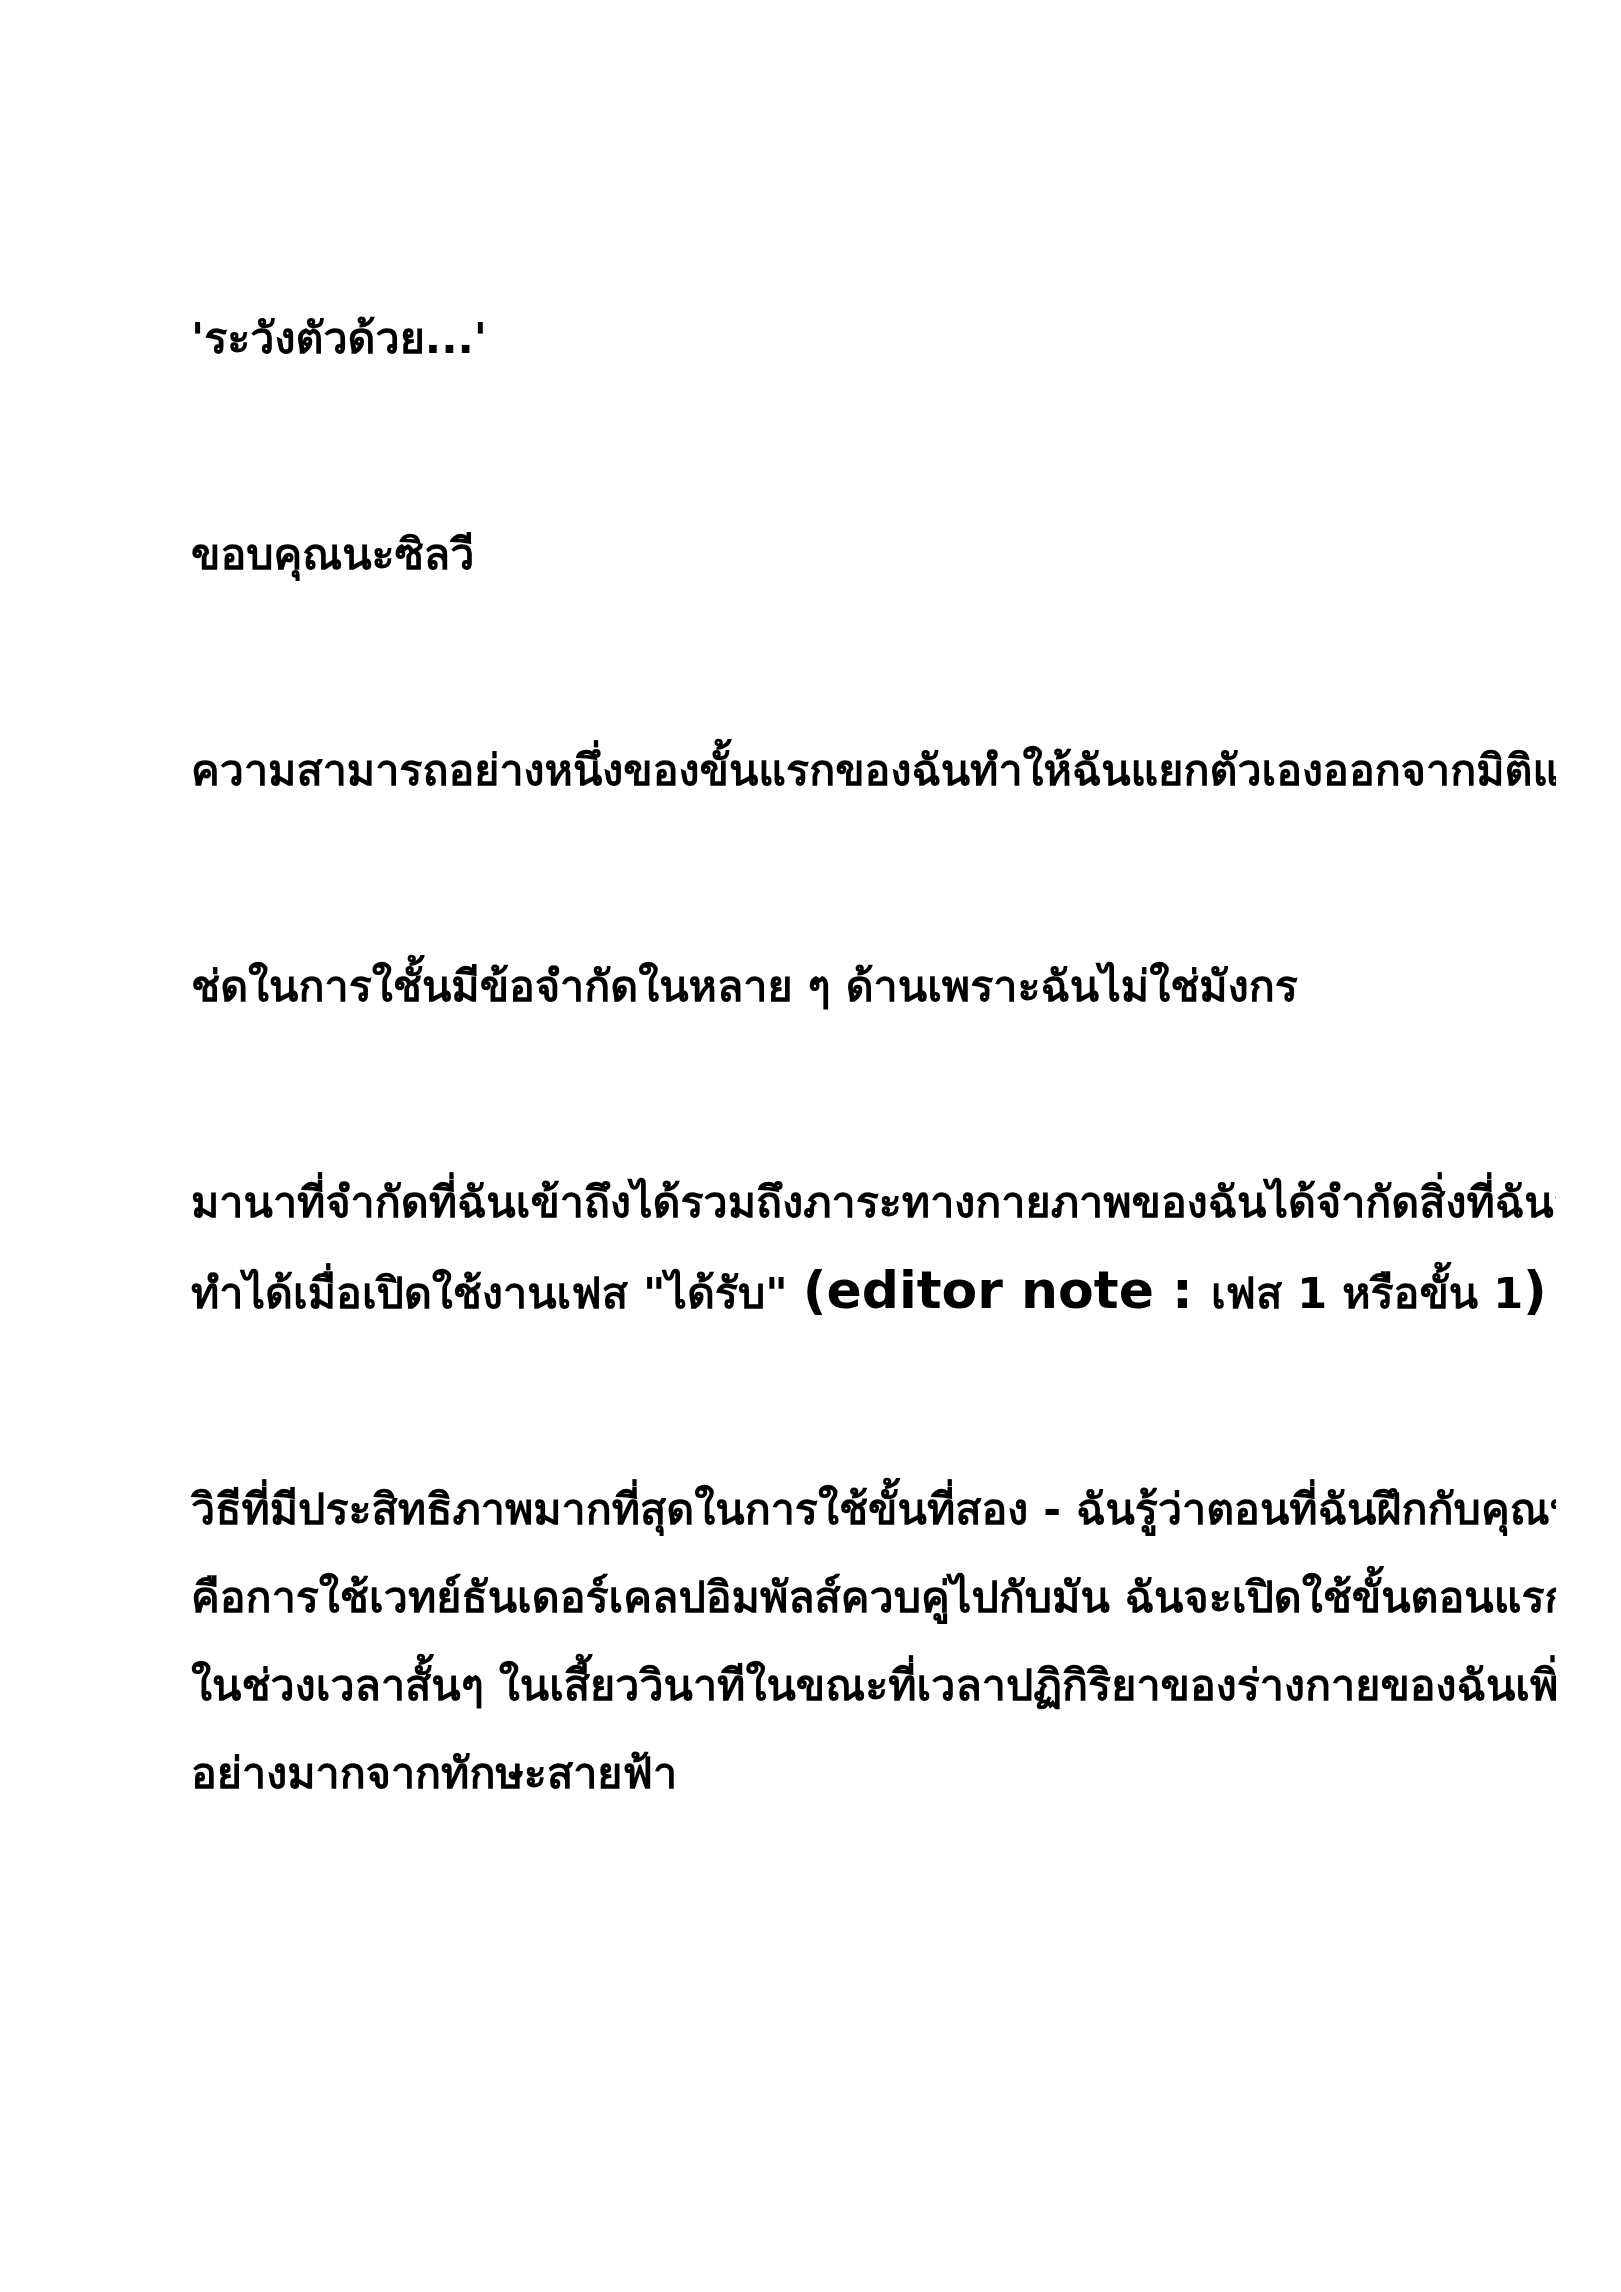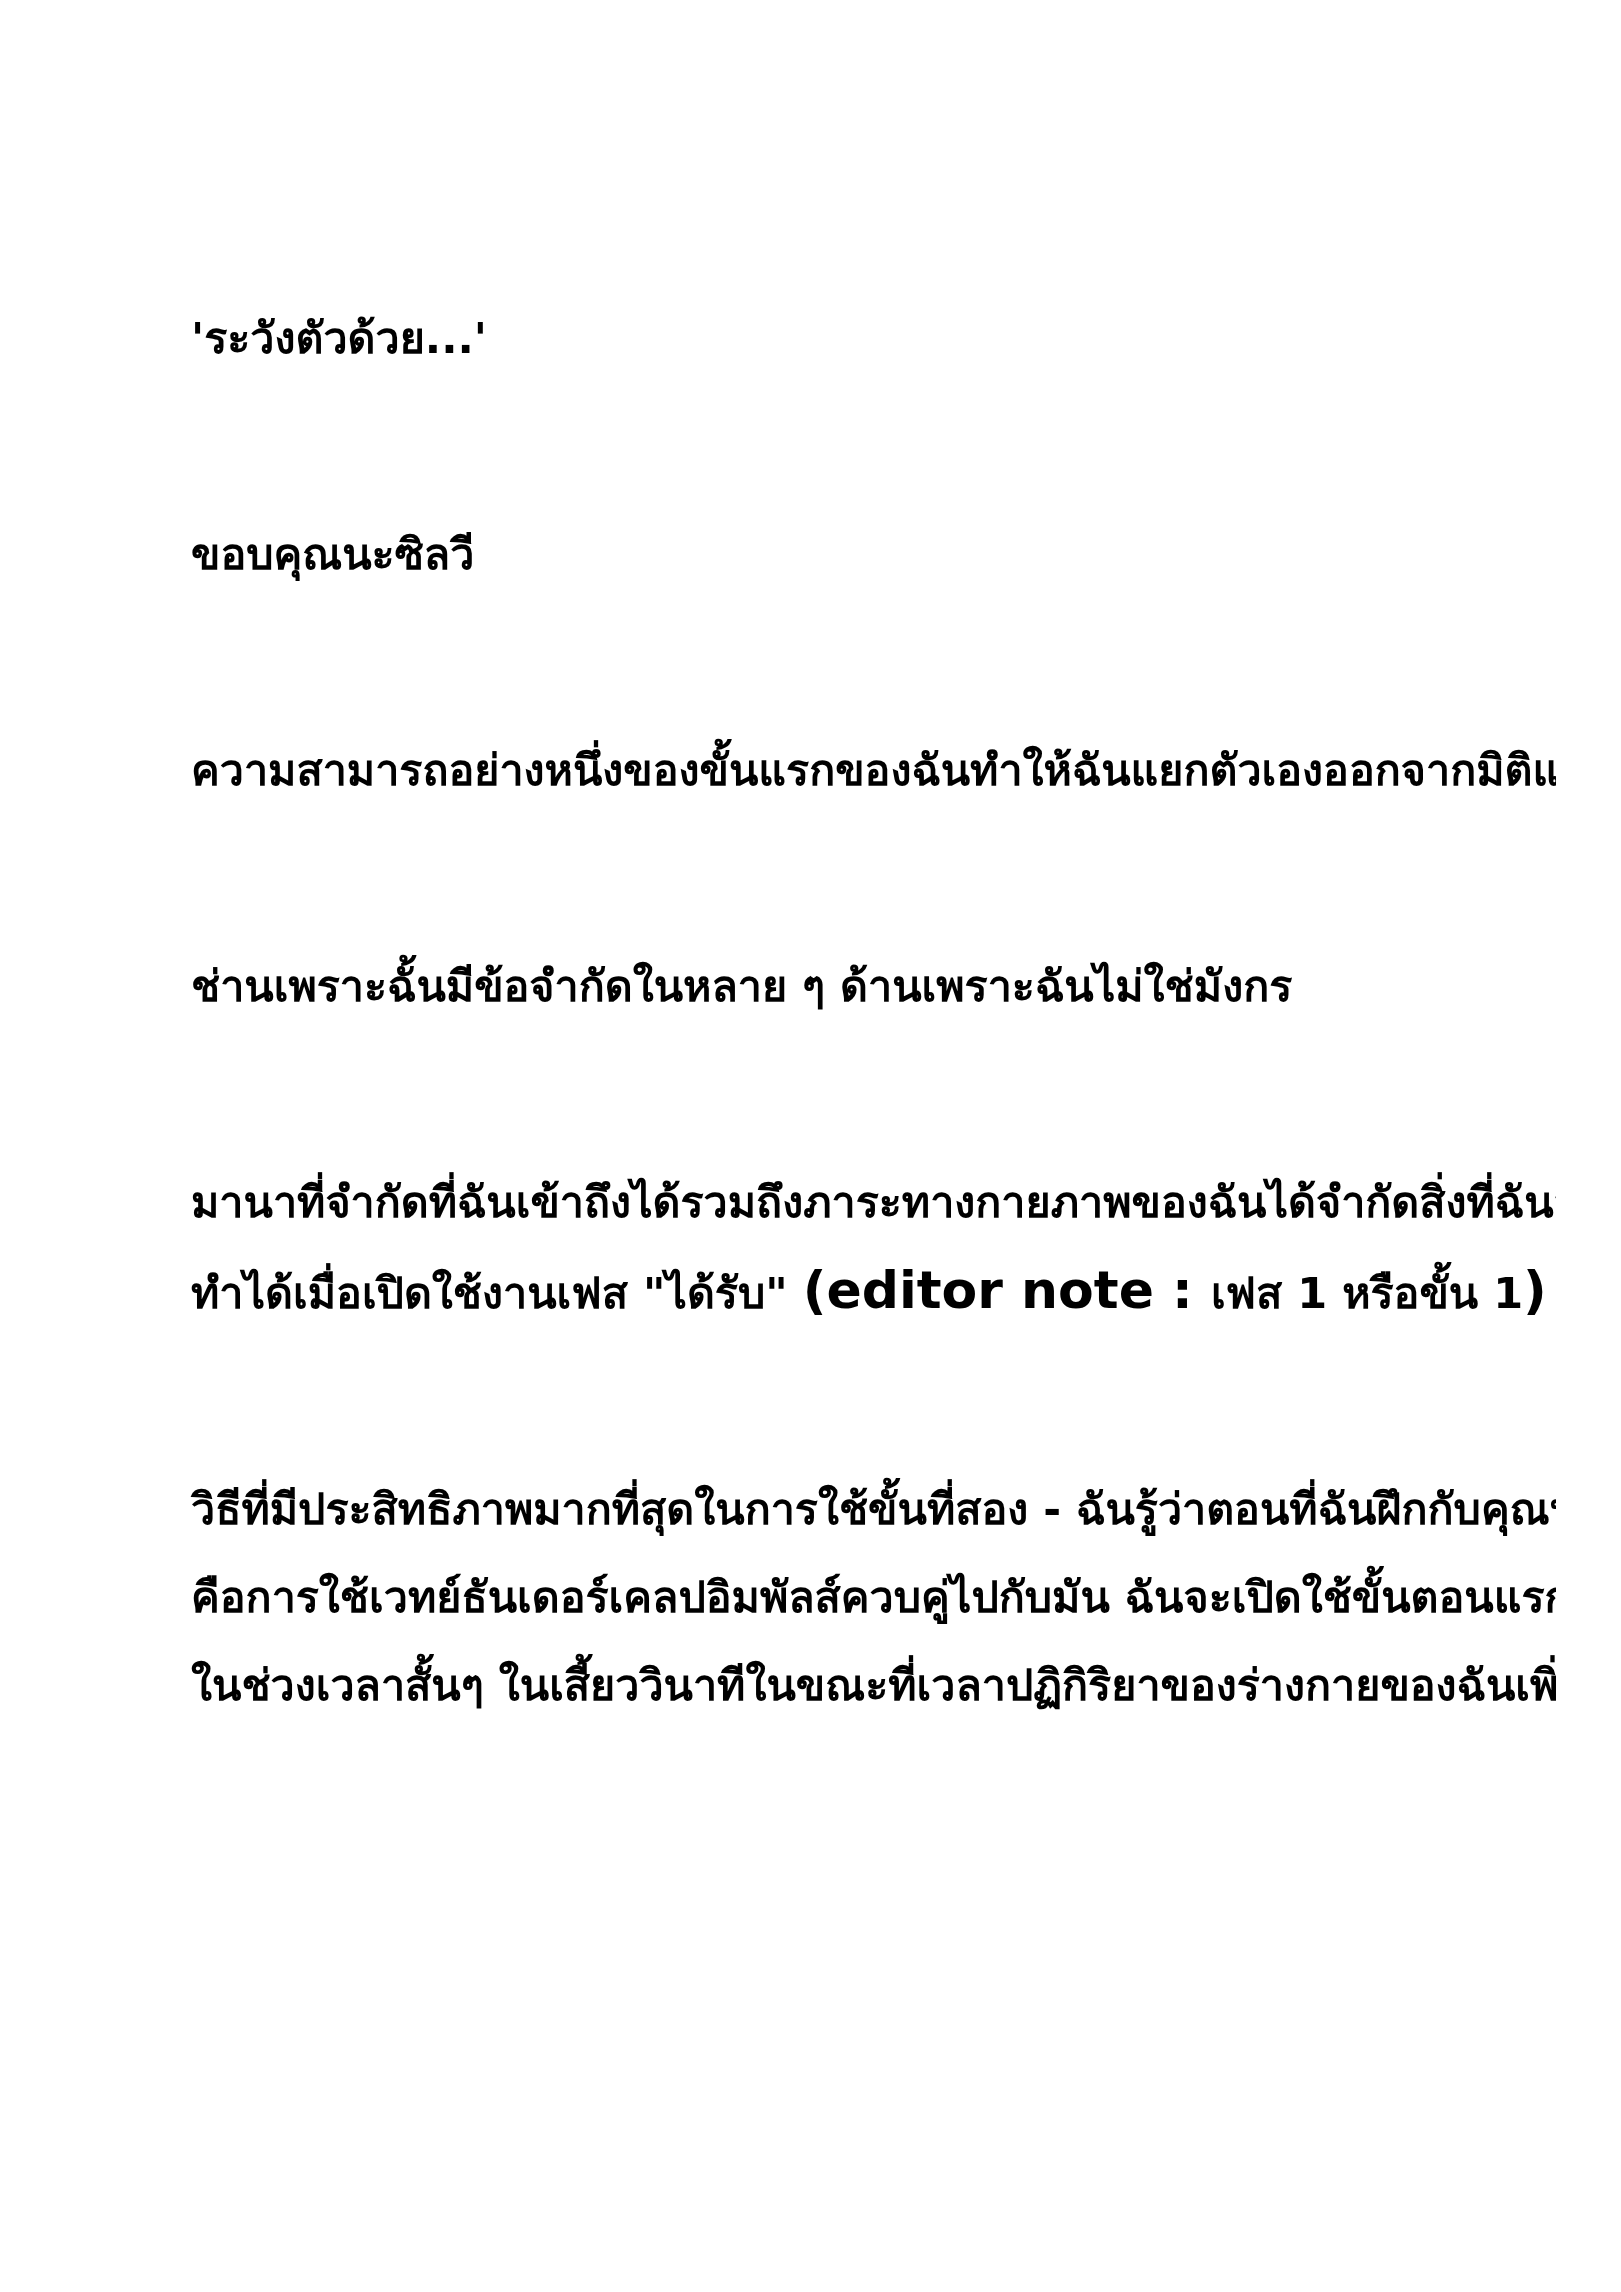--- a/index.html
+++ b/index.html
@@ -51,28 +51,29 @@
 
   <p class="para">
     <span class="line">ขอบคุณนะซิลวี</span>
   </p>
 
   <p class="para">
     <span class="line">ความสามารถอย่างหนึ่งของขั้นแรกของฉันทำให้ฉันแยกตัวเองออกจากมิติและเวลา</span>
   </p>
 
   <p class="para">
-    <span class="line">ช่านเพราะฉั้นมีข้อจำกัดในหลาย ๆ ด้านเพราะฉันไม่ใช่มังกร</span>
+    <span class="line">ช่ดในการใชั้นมีข้อจำกัดในหลาย ๆ ด้านเพราะฉันไม่ใช่มังกร</span>
   </p>
 
   <p class="para">
     <span class="line">มานาที่จำกัดที่ฉันเข้าถึงได้รวมถึงภาระทางกายภาพของฉันได้จำกัดสิ่งที่ฉันสามารถ</span>
     <span class="line"><span>ทำได้เมื่อเปิดใช้งานเฟส "ได้รับ" </span><span class="latin-big">(editor note : </span><span>เฟส 1 หรือขั้น 1</span><span class="latin-big">)</span></span>
   </p>
 
   <p class="para">
     <span class="line">วิธีที่มีประสิทธิภาพมากที่สุดในการใช้ขั้นที่สอง - ฉันรู้ว่าตอนที่ฉันฝึกกับคุณปู่วีเรียน</span>
     <span class="line">คือการใช้เวทย์ธันเดอร์เคลปอิมพัลส์ควบคู่ไปกับมัน ฉันจะเปิดใช้ขั้นตอนแรกของฉัน</span>
     <span class="line">ในช่วงเวลาสั้นๆ ในเสี้ยววินาทีในขณะที่เวลาปฏิกิริยาของร่างกายของฉันเพิ่มขึ้น</span>
+    <span class="line">อย่างมากจากทักษะสายฟ้า</span>
   </p>
 
 </div>
 
 
 </body></html>

